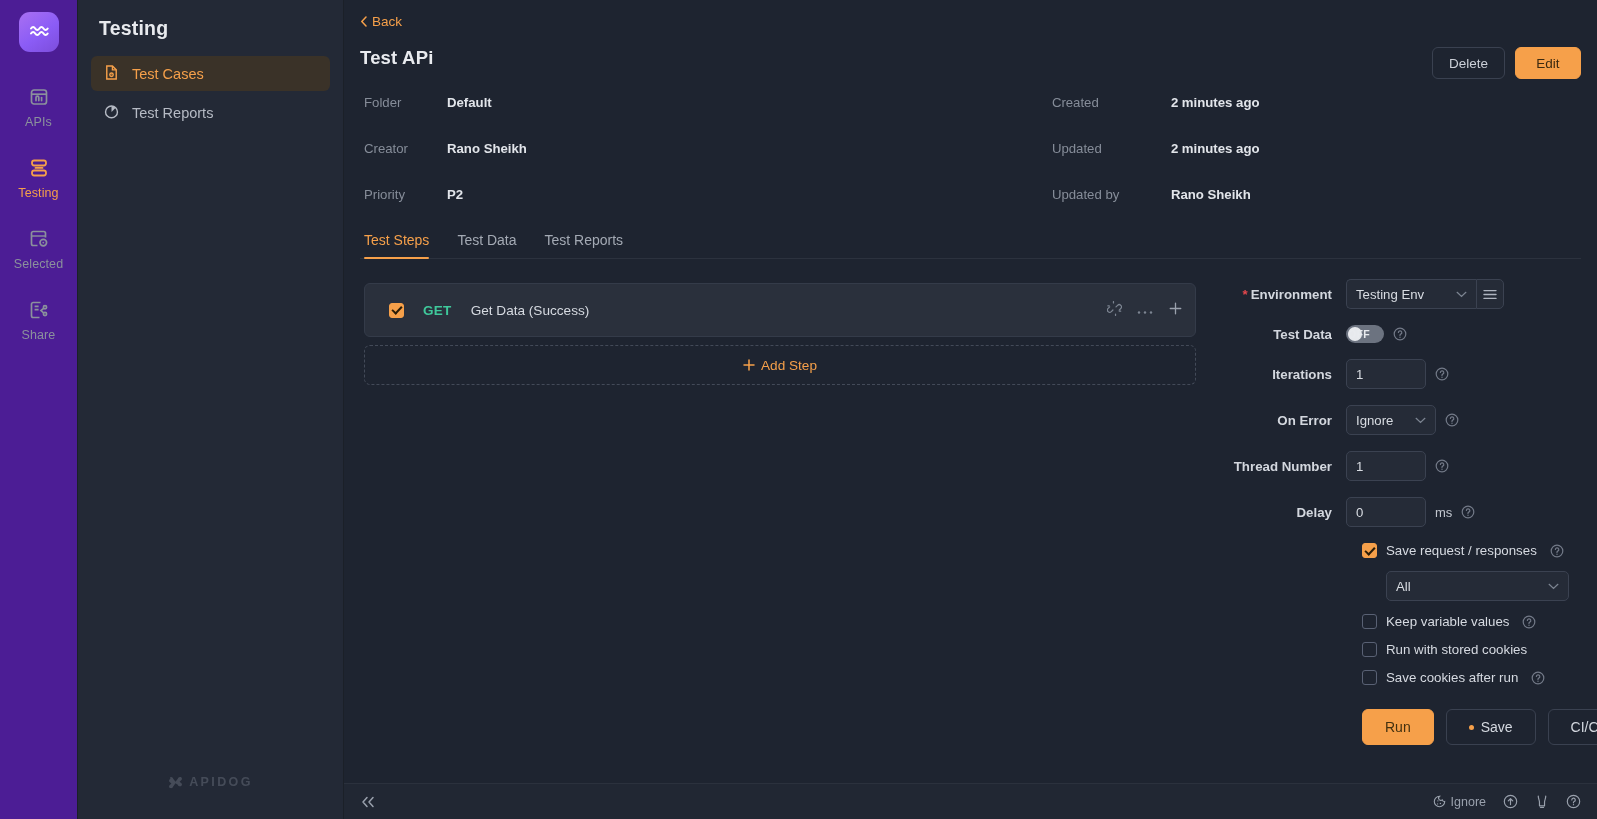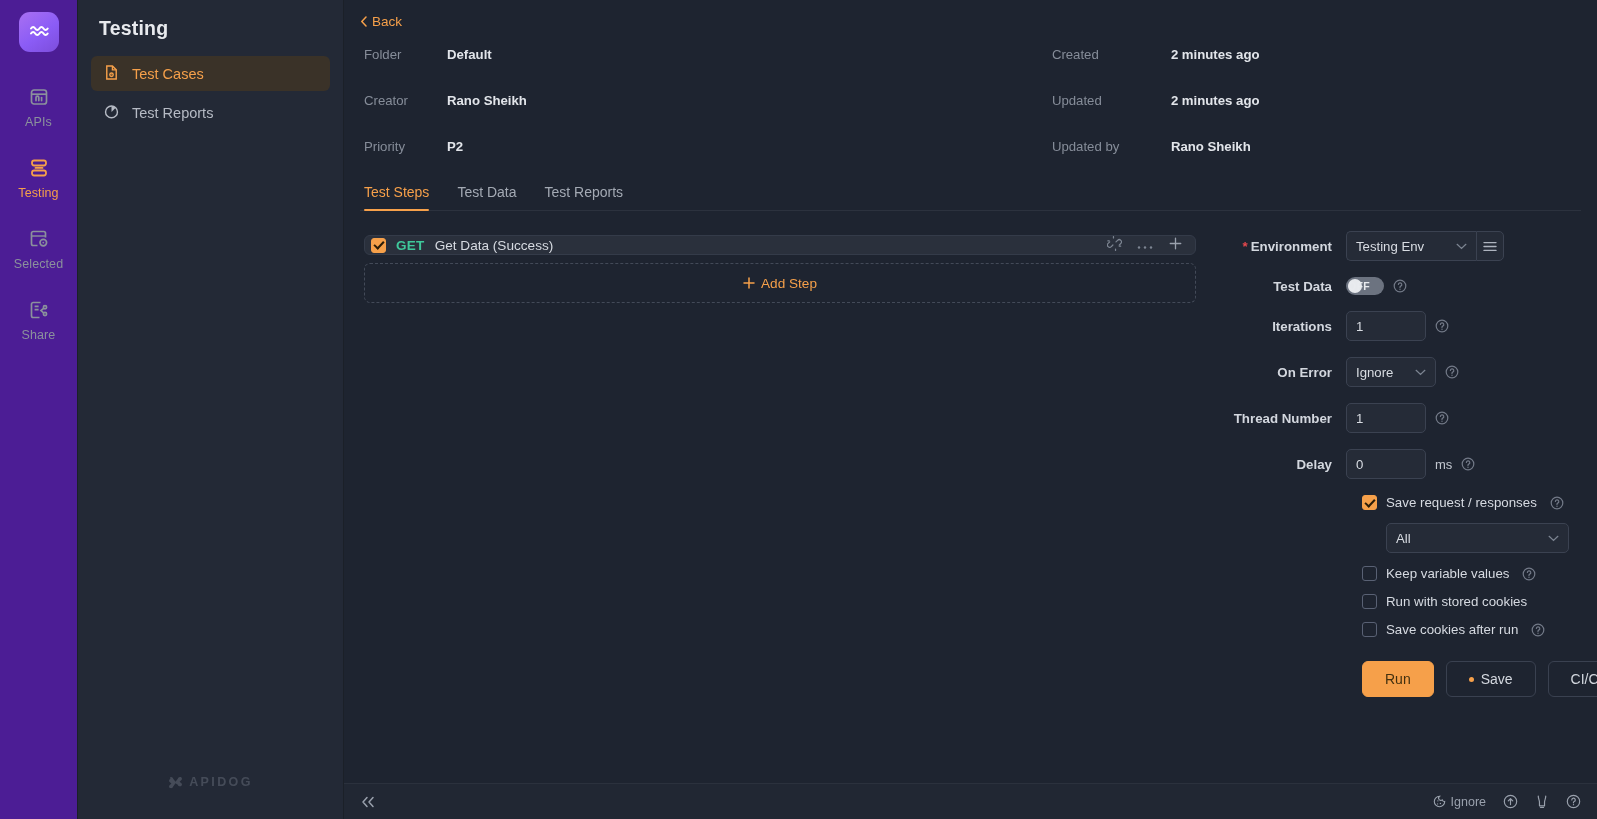--- a/index.html
+++ b/index.html
@@ -125,22 +125,22 @@
     border: 1px solid #596174; background: transparent;
     display: inline-flex; align-items: center; justify-content: center; cursor: pointer;
   }
   .cb.on { background: #f6a04a; border-color: #f6a04a; }
   .cb.on::after {
     content: ""; width: 4px; height: 8px; margin-top: -2px;
     border: solid #2b1d08; border-width: 0 2px 2px 0; transform: rotate(43deg);
   }
 
   .step-row {
-    display: flex; align-items: center; gap: 10px;
-    height: 20px; padding: 0 12px 0 6px;
+    display: flex; align-items: center; gap: 19px;
+    height: 54px; padding: 0 12px 0 24px;
     background: #2a303c; border: 1px solid #343b49; border-radius: 6px;
     margin-top: 4px;
   }
   .verb { color: #3fc89b; font-size: 13.5px; font-weight: 700; letter-spacing: .3px; }
   .step-name { font-size: 13.6px; color: #d6dae1; }
   .step-icons { margin-left: auto; display: flex; align-items: center; gap: 15px; color: #7d8592; }
 
   .add-step {
     height: 40px; margin-top: 8px; border: 1px dashed #434a58; border-radius: 6px;
     display: flex; align-items: center; justify-content: center; gap: 6px;
@@ -301,20 +301,27 @@
   <div class="main">
     <div class="main-scroll">
 
       <div class="back">
         <svg width="8" height="11" viewBox="0 0 8 11" fill="none" stroke="#f6a04a" stroke-width="1.5">
           <path d="M6 1 1.8 5.5 6 10" stroke-linecap="round" stroke-linejoin="round"></path>
         </svg>
         <span>Back</span>
       </div>
 
+      <div class="title-row">
+        <div class="page-title">Test APi</div>
+        <div class="title-actions">
+          <div class="btn">Delete</div>
+          <div class="btn primary">Edit</div>
+        </div>
+      </div>
 
       <div class="meta">
         <div class="meta-col left">
           <div class="meta-k">Folder</div>
           <div class="meta-v">Default</div>
           <div class="meta-k">Creator</div>
           <div class="meta-v">Rano Sheikh</div>
           <div class="meta-k">Priority</div>
           <div class="meta-v">P2</div>
         </div>

